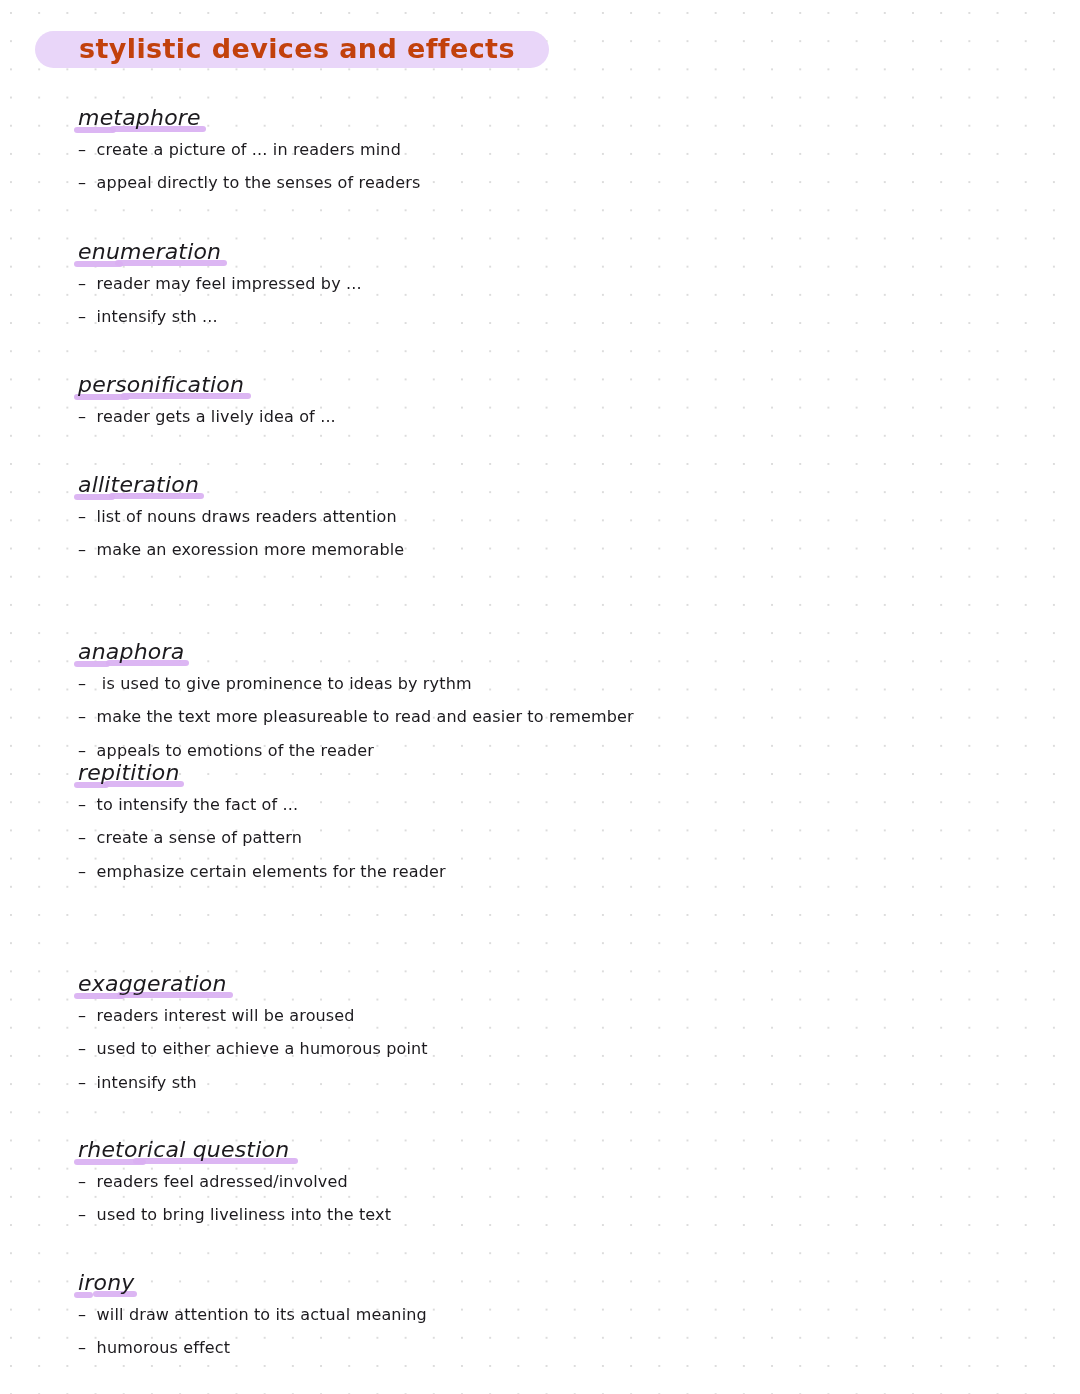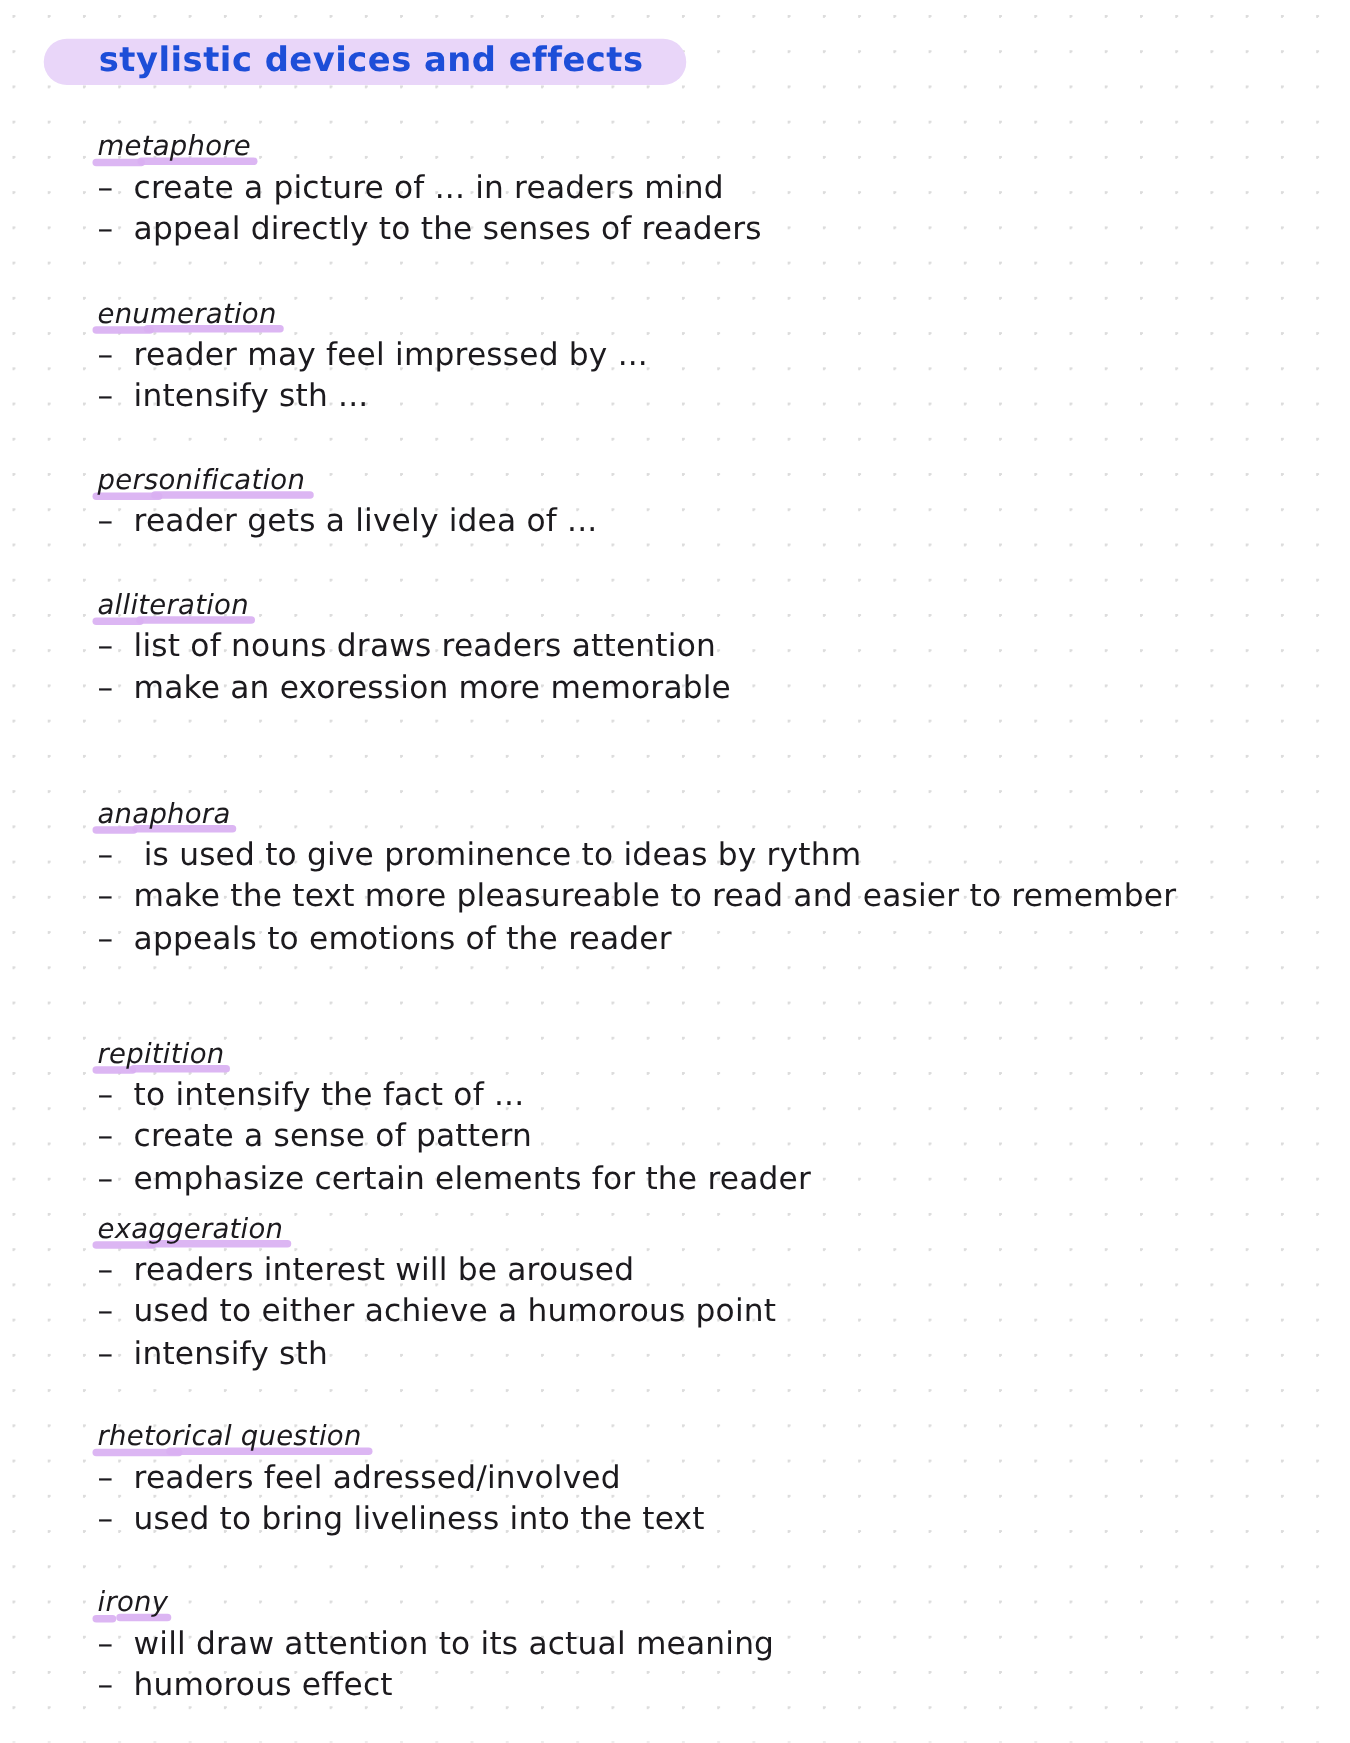--- a/index.html
+++ b/index.html
@@ -47,21 +47,21 @@
     background: #e9d6f9;
     border-radius: 999px;
     padding: 4px 34px 6px 44px;
     line-height: 1;
   }
   .title-text {
     font-family: "DejaVu Sans", sans-serif;
     font-size: 27px;
     font-weight: 700;
     letter-spacing: 0.4px;
-    color: #1d4ed8;
+    color: #c2410c;
     white-space: nowrap;
   }
 
   
   .section {
     position: absolute;
     left: 78px;
   }
   .heading-wrap {
     position: relative;
@@ -102,21 +102,21 @@
   }
 
   .bullets {
     margin: 0;
     padding: 0;
     list-style: none;
   }
   .bullet {
     display: block;
     font-family: "DejaVu Sans", sans-serif;
-    font-size: 25px;
+    font-size: 16px;
     font-weight: 400;
     color: #1c1a1e;
     letter-spacing: 0.15px;
     line-height: 33.4px;
     white-space: pre;
   }
 </style>
 </head>
 <body>
 
@@ -142,21 +142,21 @@
         </div></div>
       <div class="section" style="top: 472px;"><div class="heading-wrap"><div class="heading">alliteration</div></div><div class="bullets">
           <span class="bullet">–  list of nouns draws readers attention</span>
           <span class="bullet">–  make an exoression more memorable</span>
         </div></div>
       <div class="section" style="top: 639px;"><div class="heading-wrap"><div class="heading">anaphora</div></div><div class="bullets">
           <span class="bullet">–   is used to give prominence to ideas by rythm</span>
           <span class="bullet">–  make the text more pleasureable to read and easier to remember</span>
           <span class="bullet">–  appeals to emotions of the reader</span>
         </div></div>
-      <div class="section" style="top: 831px;"><div class="heading-wrap"><div class="heading">repitition</div></div><div class="bullets">
+      <div class="section" style="top: 760px;"><div class="heading-wrap"><div class="heading">repitition</div></div><div class="bullets">
           <span class="bullet">–  to intensify the fact of ...</span>
           <span class="bullet">–  create a sense of pattern</span>
           <span class="bullet">–  emphasize certain elements for the reader</span>
         </div></div>
       <div class="section" style="top: 971px;"><div class="heading-wrap"><div class="heading">exaggeration</div></div><div class="bullets">
           <span class="bullet">–  readers interest will be aroused</span>
           <span class="bullet">–  used to either achieve a humorous point</span>
           <span class="bullet">–  intensify sth</span>
         </div></div>
       <div class="section" style="top: 1137px;"><div class="heading-wrap"><div class="heading">rhetorical question</div></div><div class="bullets">

